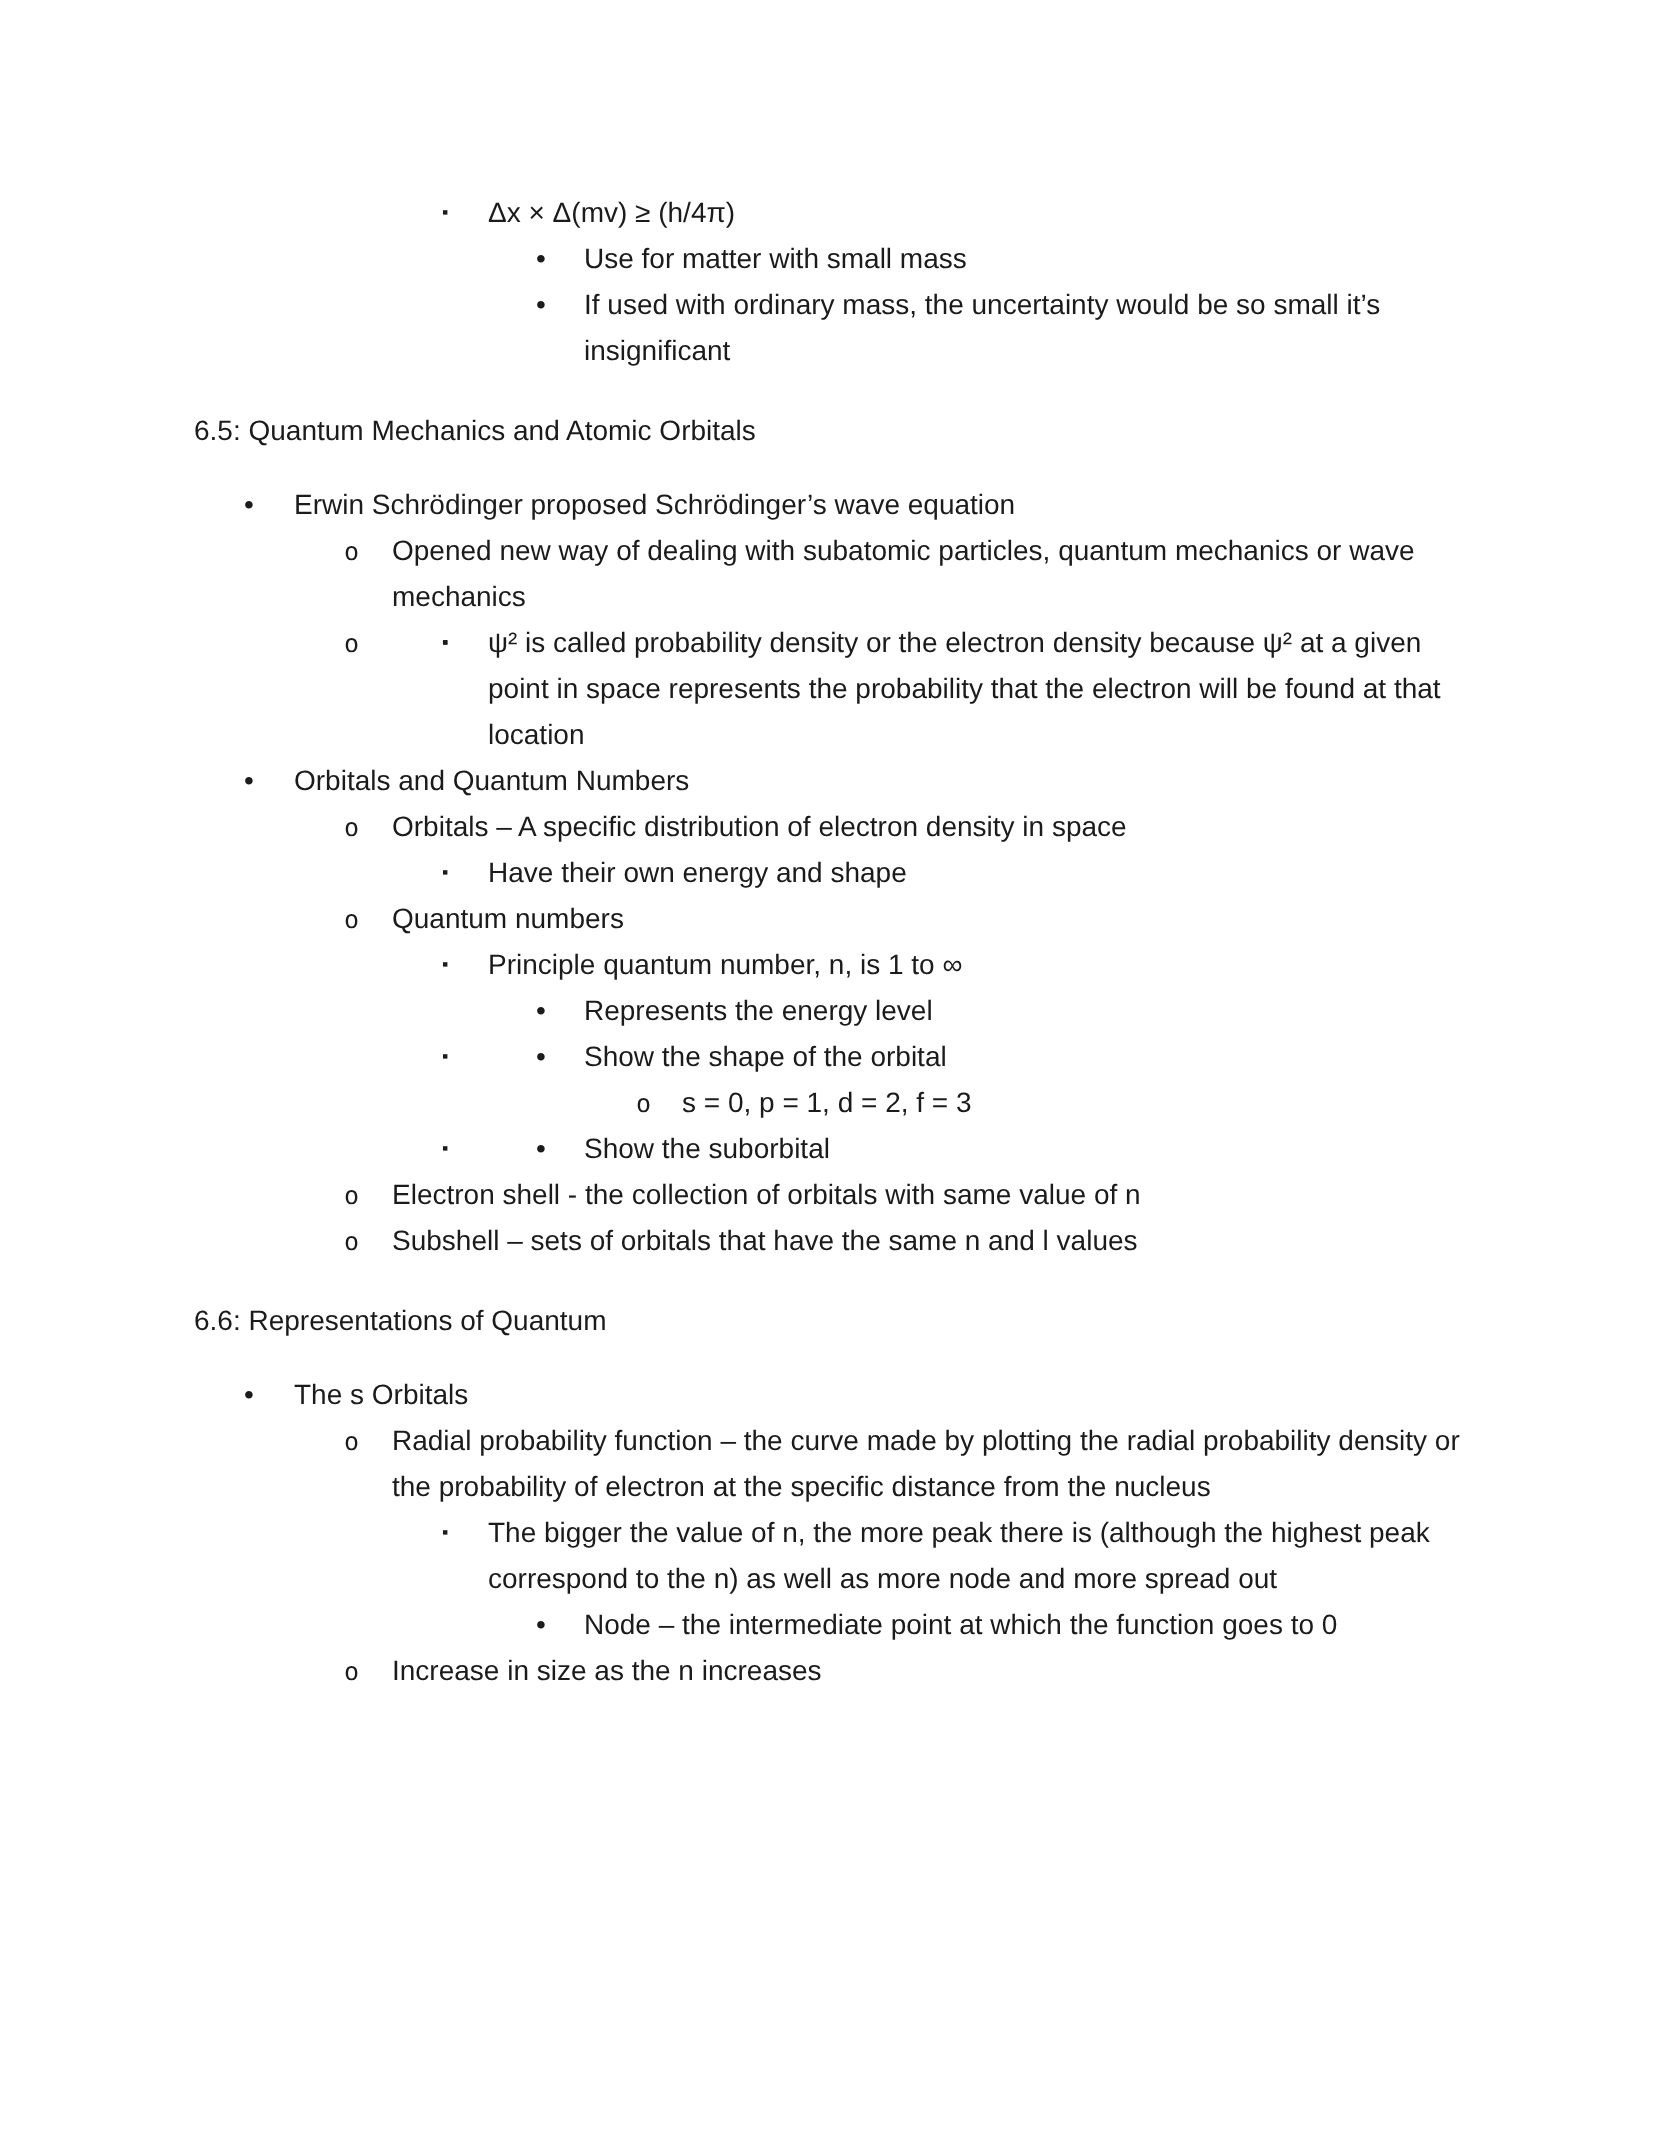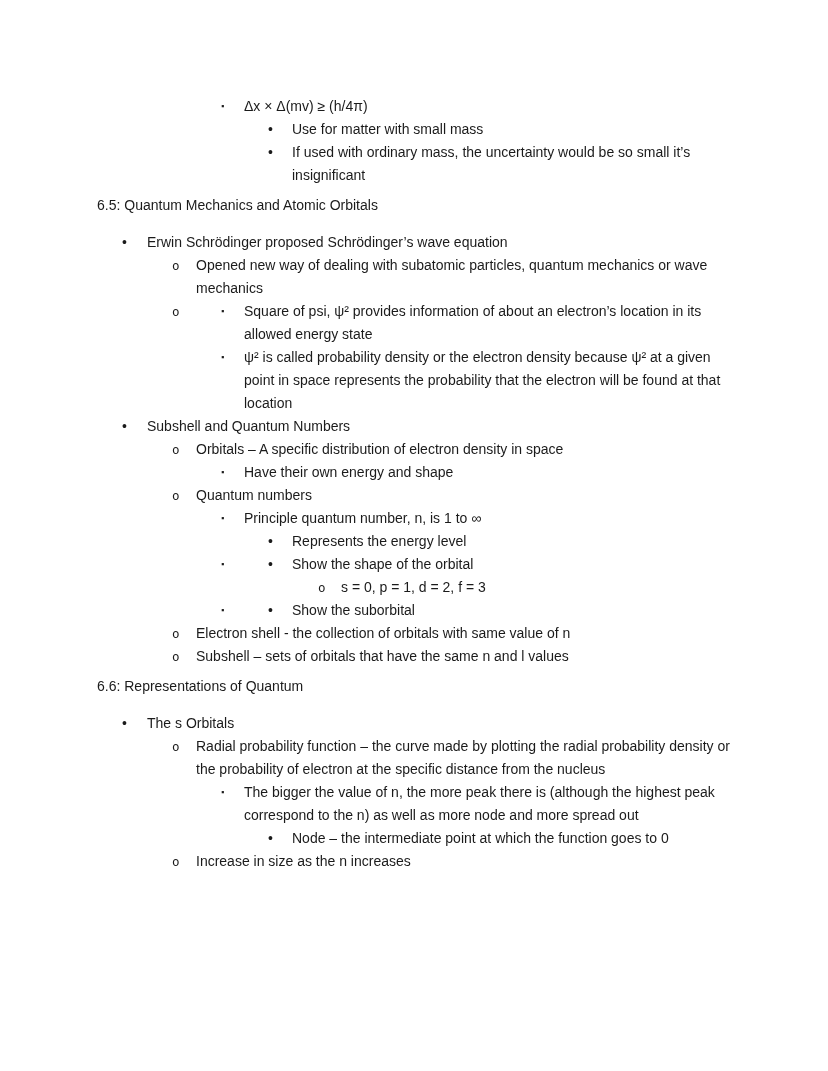--- a/index.html
+++ b/index.html
@@ -28,21 +28,21 @@
   .level-1 { padding-left: 50px; }
   .level-1 .bullet { left: 25px; font-size: 14px; }
   .level-2 { padding-left: 99px; }
   .level-2 .bullet { left: 75px; font-family: "DejaVu Sans Mono", monospace; font-size: 12.5px; }
   .level-3 { padding-left: 147px; }
   .level-3 .bullet { left: 124px; font-size: 9px; }
   .level-4 { padding-left: 195px; }
   .level-4 .bullet { left: 171px; font-size: 14px; }
   .level-5 { padding-left: 244px; }
   .level-5 .bullet { left: 221px; font-family: "DejaVu Sans Mono", monospace; font-size: 12.5px; }
-  .heading { margin: 7px 0 14px 0; }
+  .heading { margin: 17px 0 14px 0; }
 </style>
 </head>
 <body>
 
 <div class="page">
   <div class="doc-body">
       <div class="li level-3">
     <span class="bullet">▪</span><span>Δx × Δ(mv) ≥ (h/4π)</span>
   </div>
       <div class="li level-4">
@@ -57,27 +57,27 @@
       <div class="li level-1">
     <span class="bullet">•</span><span>Erwin Schrödinger proposed Schrödinger’s wave equation</span>
   </div>
       <div class="li level-2">
     <span class="bullet">o</span><span>Opened new way of dealing with subatomic particles, quantum mechanics or wave mechanics</span>
   </div>
       <div class="li level-2">
     <span class="bullet">o</span>
   </div>
       <div class="li level-3">
-    <span class="bullet">▪</span><span>Square of psi, ψ² provides information of about an electron’s location in its allowed energy state</span>
+    <span class="bullet">▪</span>
   </div>
       <div class="li level-3">
     <span class="bullet">▪</span><span>ψ² is called probability density or the electron density because ψ² at a given point in space represents the probability that the electron will be found at that location</span>
   </div>
       <div class="li level-1">
-    <span class="bullet">•</span><span>Subshell and Quantum Numbers</span>
+    <span class="bullet">•</span><span>Orbitals and Quantum Numbers</span>
   </div>
       <div class="li level-2">
     <span class="bullet">o</span><span>Orbitals – A specific distribution of electron density in space</span>
   </div>
       <div class="li level-3">
     <span class="bullet">▪</span><span>Have their own energy and shape</span>
   </div>
       <div class="li level-2">
     <span class="bullet">o</span><span>Quantum numbers</span>
   </div>

